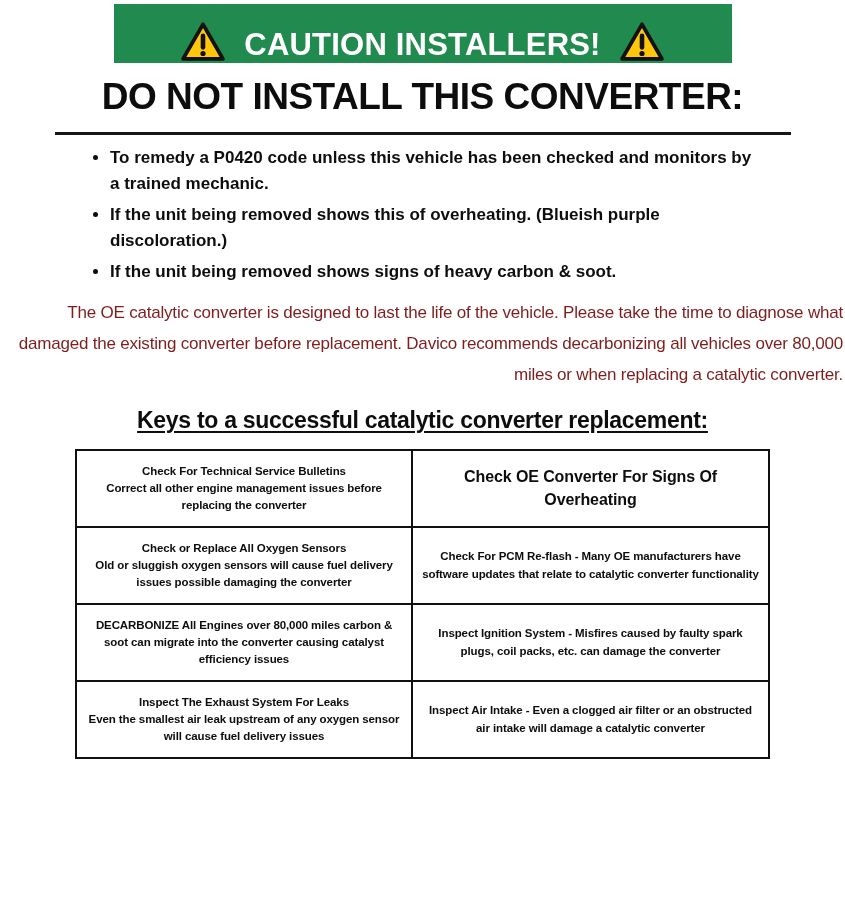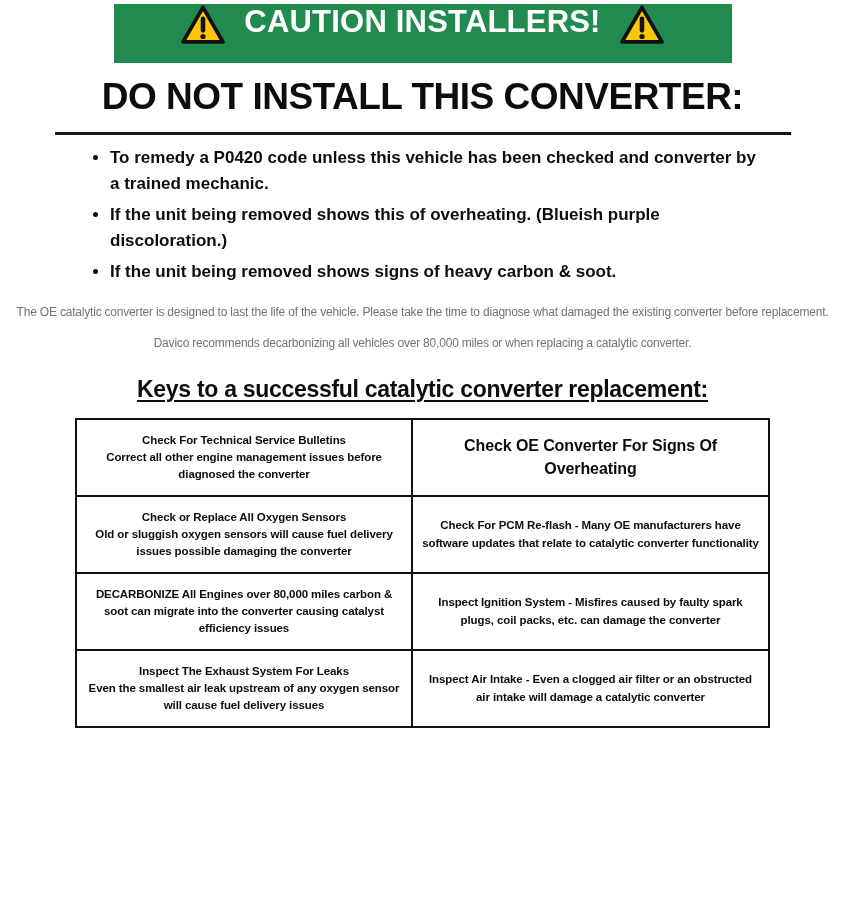--- a/index.html
+++ b/index.html
@@ -16,21 +16,21 @@
     overflow: hidden;
     background: #ffffff;
   }
   
   .banner {
     width: 618px;
     height: 59px;
     margin: 4px auto 0;
     background: #218A4F;
     display: flex;
-    align-items: flex-start;
+    align-items: flex-end;
     justify-content: center;
     gap: 18px;
   }
   .banner-label {
     color: #ffffff;
     font-size: 31px;
     font-weight: 800;
     letter-spacing: 0.2px;
     white-space: nowrap;
   }
@@ -60,25 +60,25 @@
     font-size: 17px;
     font-weight: 700;
     line-height: 26px;
     margin-bottom: 5px;
     color: #0d0d0d;
   }
   
   .intro {
     width: 841px;
     margin: 12px auto 0;
-    text-align: center;
-    font-size: 12px;
+    text-align: right;
+    font-size: 17px;
     letter-spacing: -0.2px;
     line-height: 31px;
-    color: #737373;
+    color: #7f1d1d;
     font-weight: 400;
   }
   
   .keys-heading {
     text-align: center;
     font-size: 23px;
     font-weight: 800;
     letter-spacing: -0.3px;
     text-decoration: underline;
     text-underline-offset: 3px;
@@ -124,38 +124,38 @@
       <line x1="30" y1="19" x2="30" y2="34" stroke="#111111" stroke-width="6" stroke-linecap="round"></line>
       <circle cx="30" cy="42" r="3.4" fill="#111111"></circle>
     </svg>
   </div>
 
   <h1 class="main-heading">DO NOT INSTALL THIS CONVERTER:</h1>
 
   <hr class="divider">
 
   <ul class="warning-list">
-    <li>To remedy a P0420 code unless this vehicle has been checked and converter by a trained mechanic.</li>
+    <li>To remedy a P0420 code unless this vehicle has been checked and monitors by a trained mechanic.</li>
     <li>If the unit being removed shows this of overheating. (Blueish purple discoloration.)</li>
     <li>If the unit being removed shows signs of heavy carbon &amp; soot.</li>
   </ul>
 
   <p class="intro">The OE catalytic converter is designed to last the life of the vehicle. Please take the time to diagnose what damaged the existing converter before replacement. Davico recommends decarbonizing all vehicles over 80,000 miles or when replacing a catalytic converter.</p>
 
   <h2 class="keys-heading">Keys to a successful catalytic converter replacement:</h2>
 
   <table class="keys-table">
     <colgroup>
         <col style="width:336px">
         <col style="width:357px">
       </colgroup>
     <tbody>
       <tr>
         <td>Check For Technical Service Bulletins
-Correct all other engine management issues before diagnosed the converter</td>
+Correct all other engine management issues before replacing the converter</td>
         <td class="big">Check OE Converter For Signs Of Overheating</td>
       </tr>
       <tr>
         <td>Check or Replace All Oxygen Sensors
 Old or sluggish oxygen sensors will cause fuel delivery issues possible damaging the converter</td>
         <td>Check For PCM Re-flash - Many OE manufacturers have software updates that relate to catalytic converter functionality</td>
       </tr>
       <tr>
         <td>DECARBONIZE All Engines over 80,000 miles carbon &amp; soot can migrate into the converter causing catalyst efficiency issues</td>
         <td>Inspect Ignition System - Misfires caused by faulty spark plugs, coil packs, etc. can damage the converter</td>

